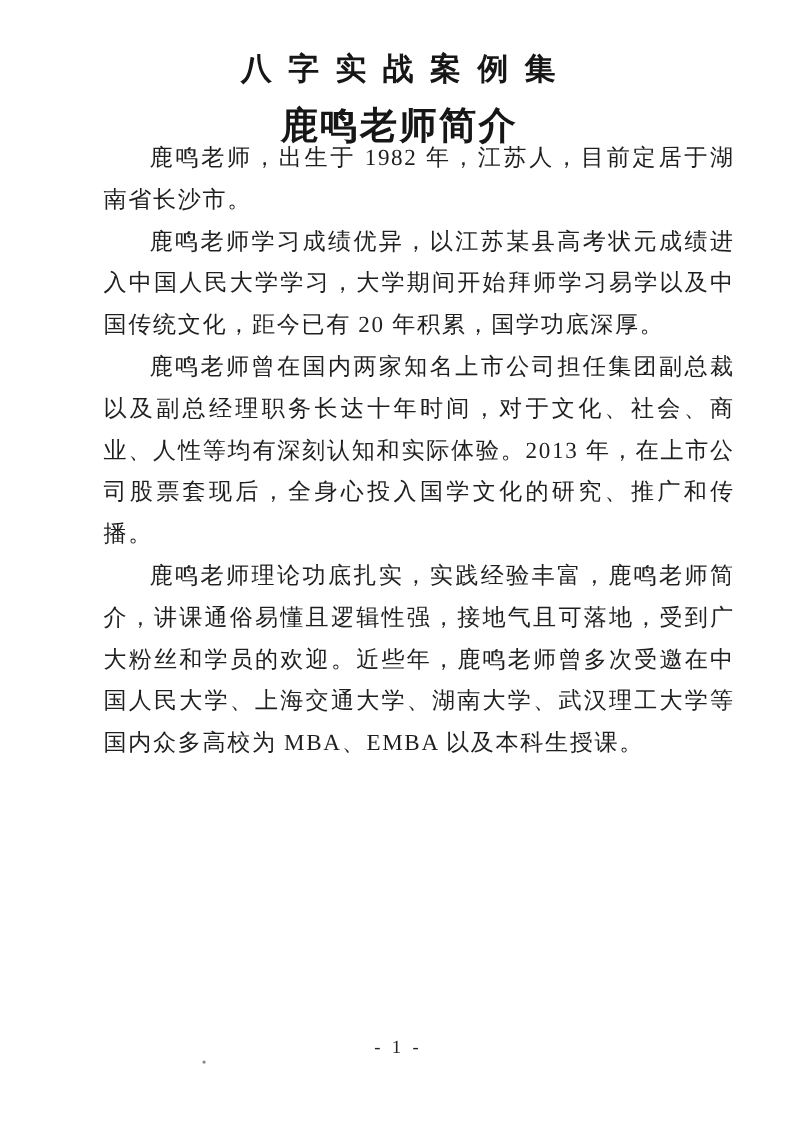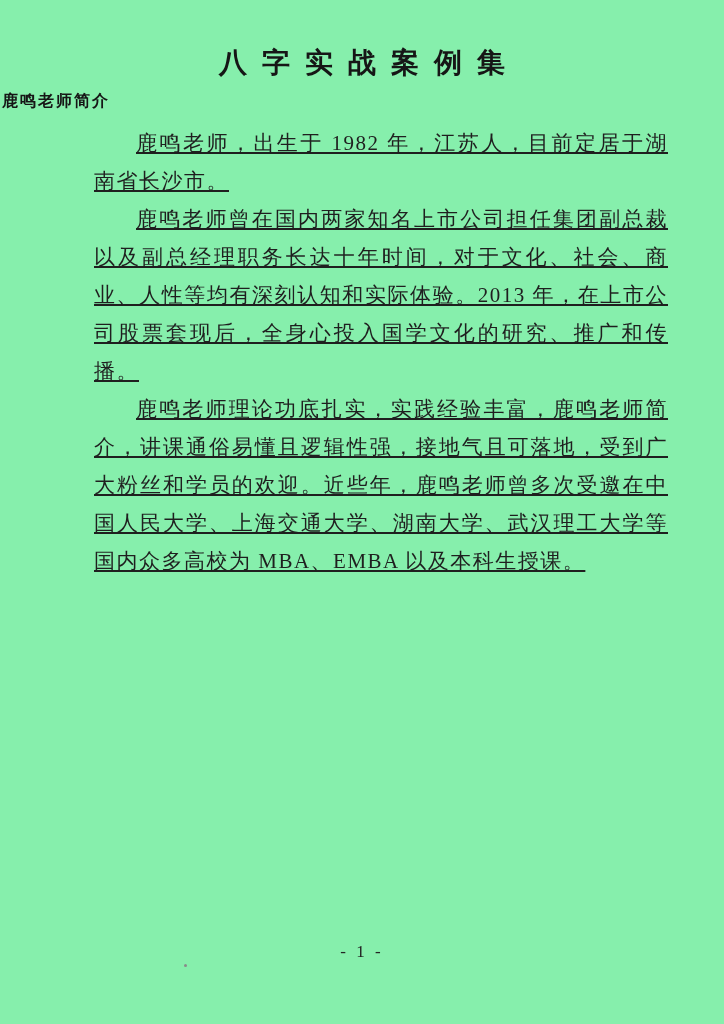--- a/index.html
+++ b/index.html
@@ -5,60 +5,59 @@
   html, body {
     margin: 0;
     padding: 0;
     background: #e8e8e8;
   }
   .page {
     position: relative;
     width: 724px;
     height: 1024px;
     margin: 0 auto;
-    background: #86efac;
+    background: #ffffff;
     color: #1c1c1c;
     font-family: "Liberation Serif", "DejaVu Serif", serif;
     overflow: hidden;
     box-sizing: border-box;
   }
   .doc-title {
     margin: 44px 0 0 0;
     text-align: center;
     font-size: 28px;
     font-weight: bold;
     letter-spacing: 15px;
     padding-left: 15px; 
     white-space: nowrap;
     color: #161616;
   }
   .doc-subtitle {
     margin: 9px 0 0 0;
-    text-align: left;
-    font-size: 16px;
+    text-align: center;
+    font-size: 34px;
     font-weight: bold;
     letter-spacing: 2px;
     padding-left: 2px;
     color: #161616;
   }
   .content {
     position: absolute;
     top: 124px;
     left: 94px;
     width: 574px;
   }
   .content p {
     margin: 0;
     font-size: 21px;
     line-height: 38px;
     letter-spacing: 1.5px;
     text-align: justify;
     text-indent: 2em;
     color: #1f1f1f;
-    text-decoration: underline;
   }
   .page-number {
     position: absolute;
     top: 942px;
     left: 0;
     width: 100%;
     text-align: center;
     font-size: 17px;
     letter-spacing: 3px;
     color: #242424;
@@ -77,20 +76,21 @@
 <body>
 
 <div class="page">
 
   <h1 class="doc-title">八字实战案例集</h1>
 
   <h2 class="doc-subtitle">鹿鸣老师简介</h2>
 
   <div class="content">
     <p>鹿鸣老师，出生于 1982 年，江苏人，目前定居于湖南省长沙市。</p>
+    <p>鹿鸣老师学习成绩优异，以江苏某县高考状元成绩进入中国人民大学学习，大学期间开始拜师学习易学以及中国传统文化，距今已有 20 年积累，国学功底深厚。</p>
     <p>鹿鸣老师曾在国内两家知名上市公司担任集团副总裁以及副总经理职务长达十年时间，对于文化、社会、商业、人性等均有深刻认知和实际体验。2013 年，在上市公司股票套现后，全身心投入国学文化的研究、推广和传播。</p>
     <p>鹿鸣老师理论功底扎实，实践经验丰富，鹿鸣老师简介，讲课通俗易懂且逻辑性强，接地气且可落地，受到广大粉丝和学员的欢迎。近些年，鹿鸣老师曾多次受邀在中国人民大学、上海交通大学、湖南大学、武汉理工大学等国内众多高校为 MBA、EMBA 以及本科生授课。</p>
   </div>
 
   <div class="page-number">- 1 -</div>
 
   <div class="scan-dot"></div>
 
 </div>
 

